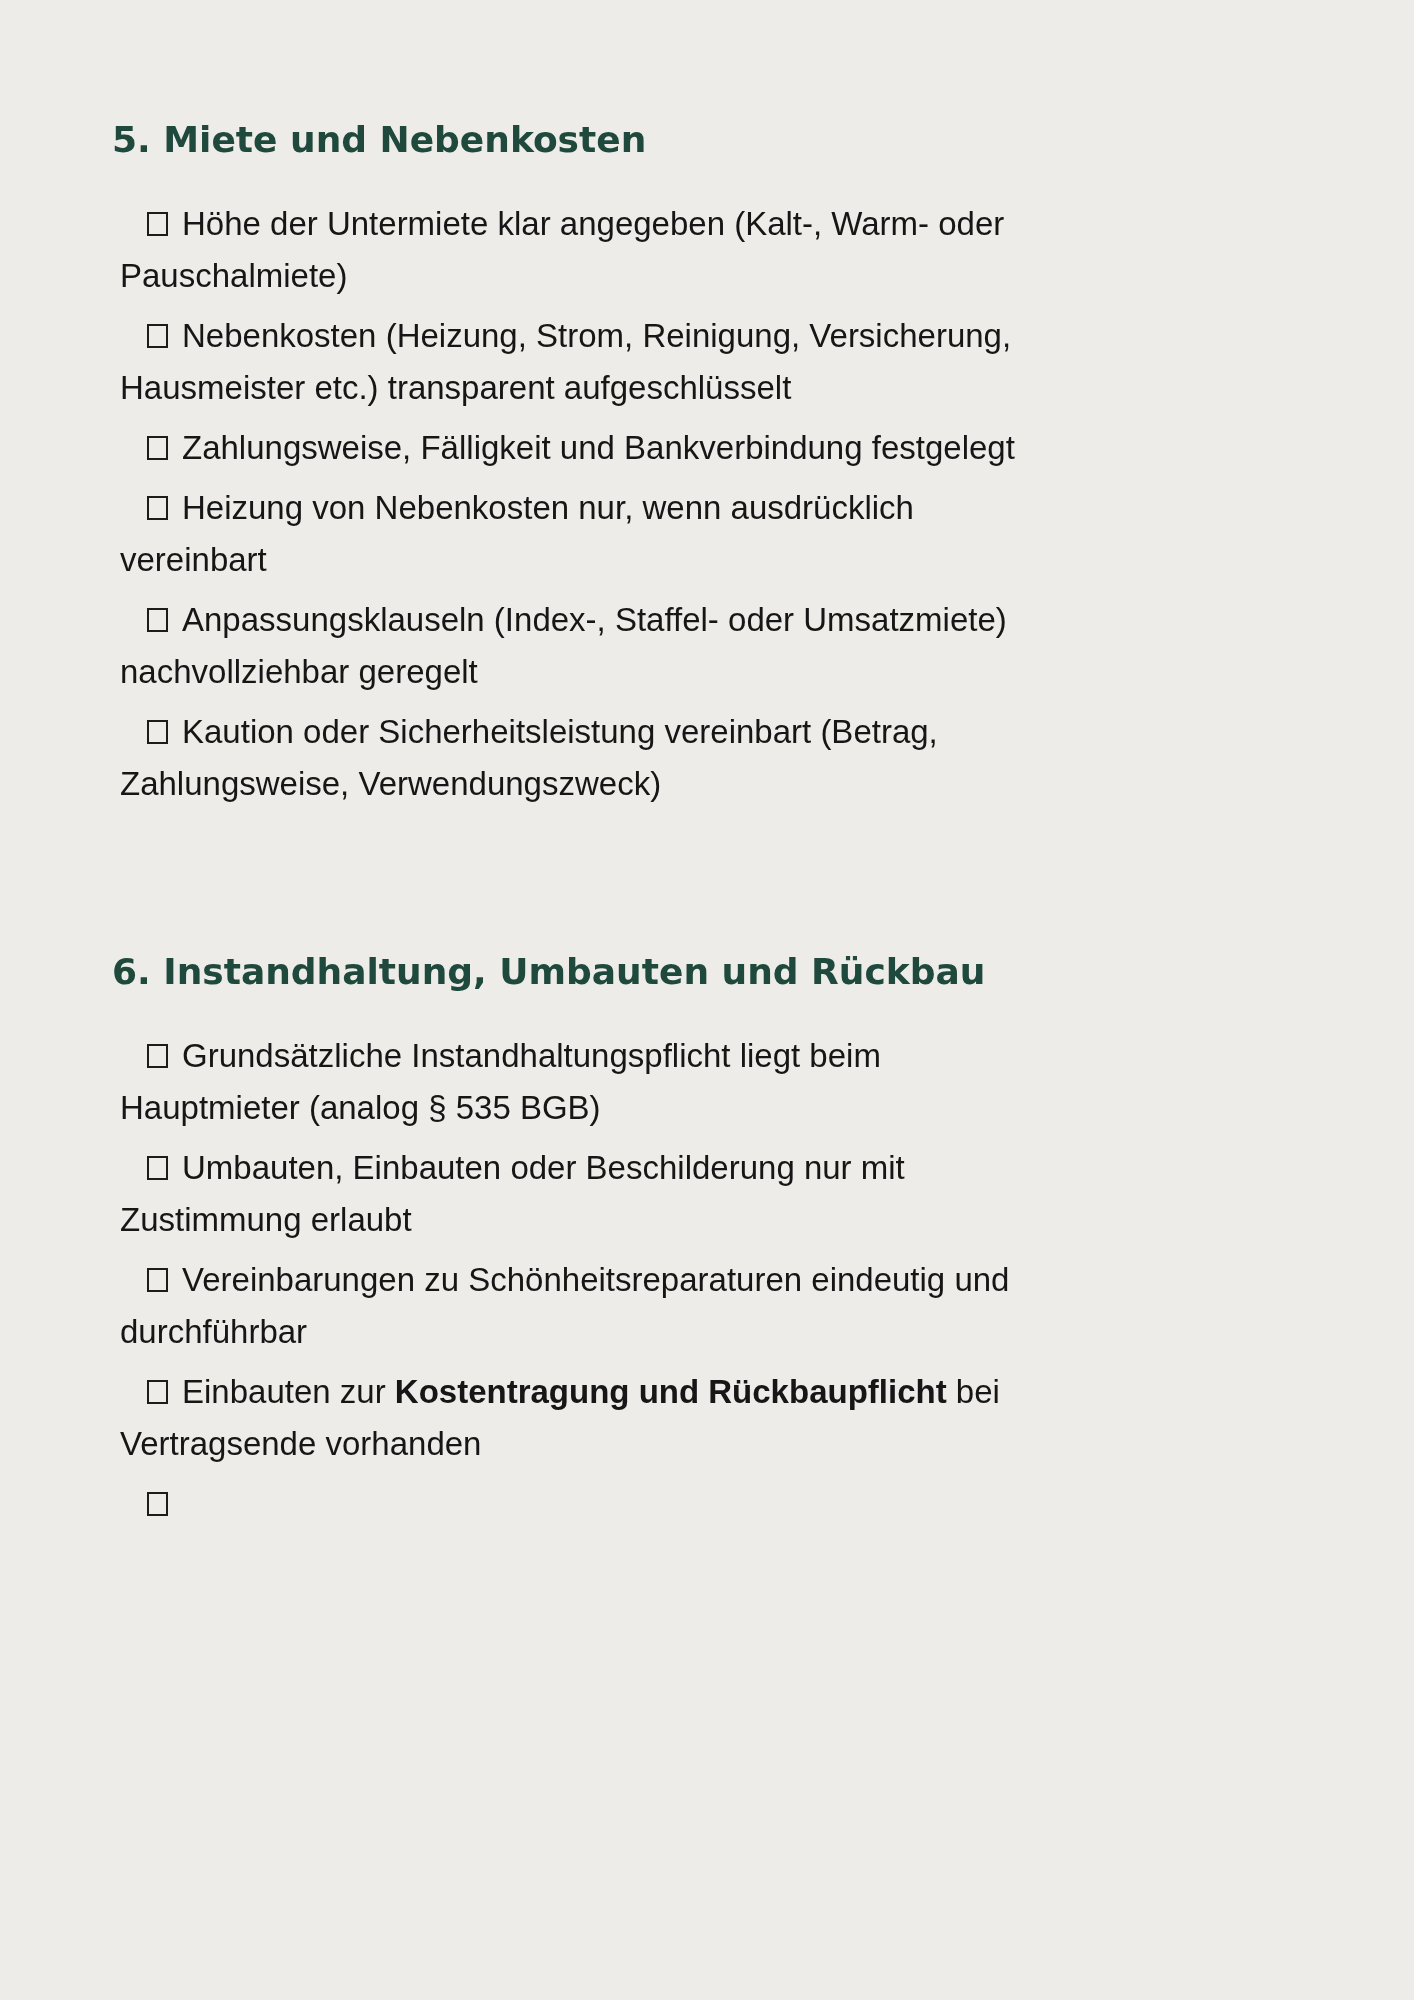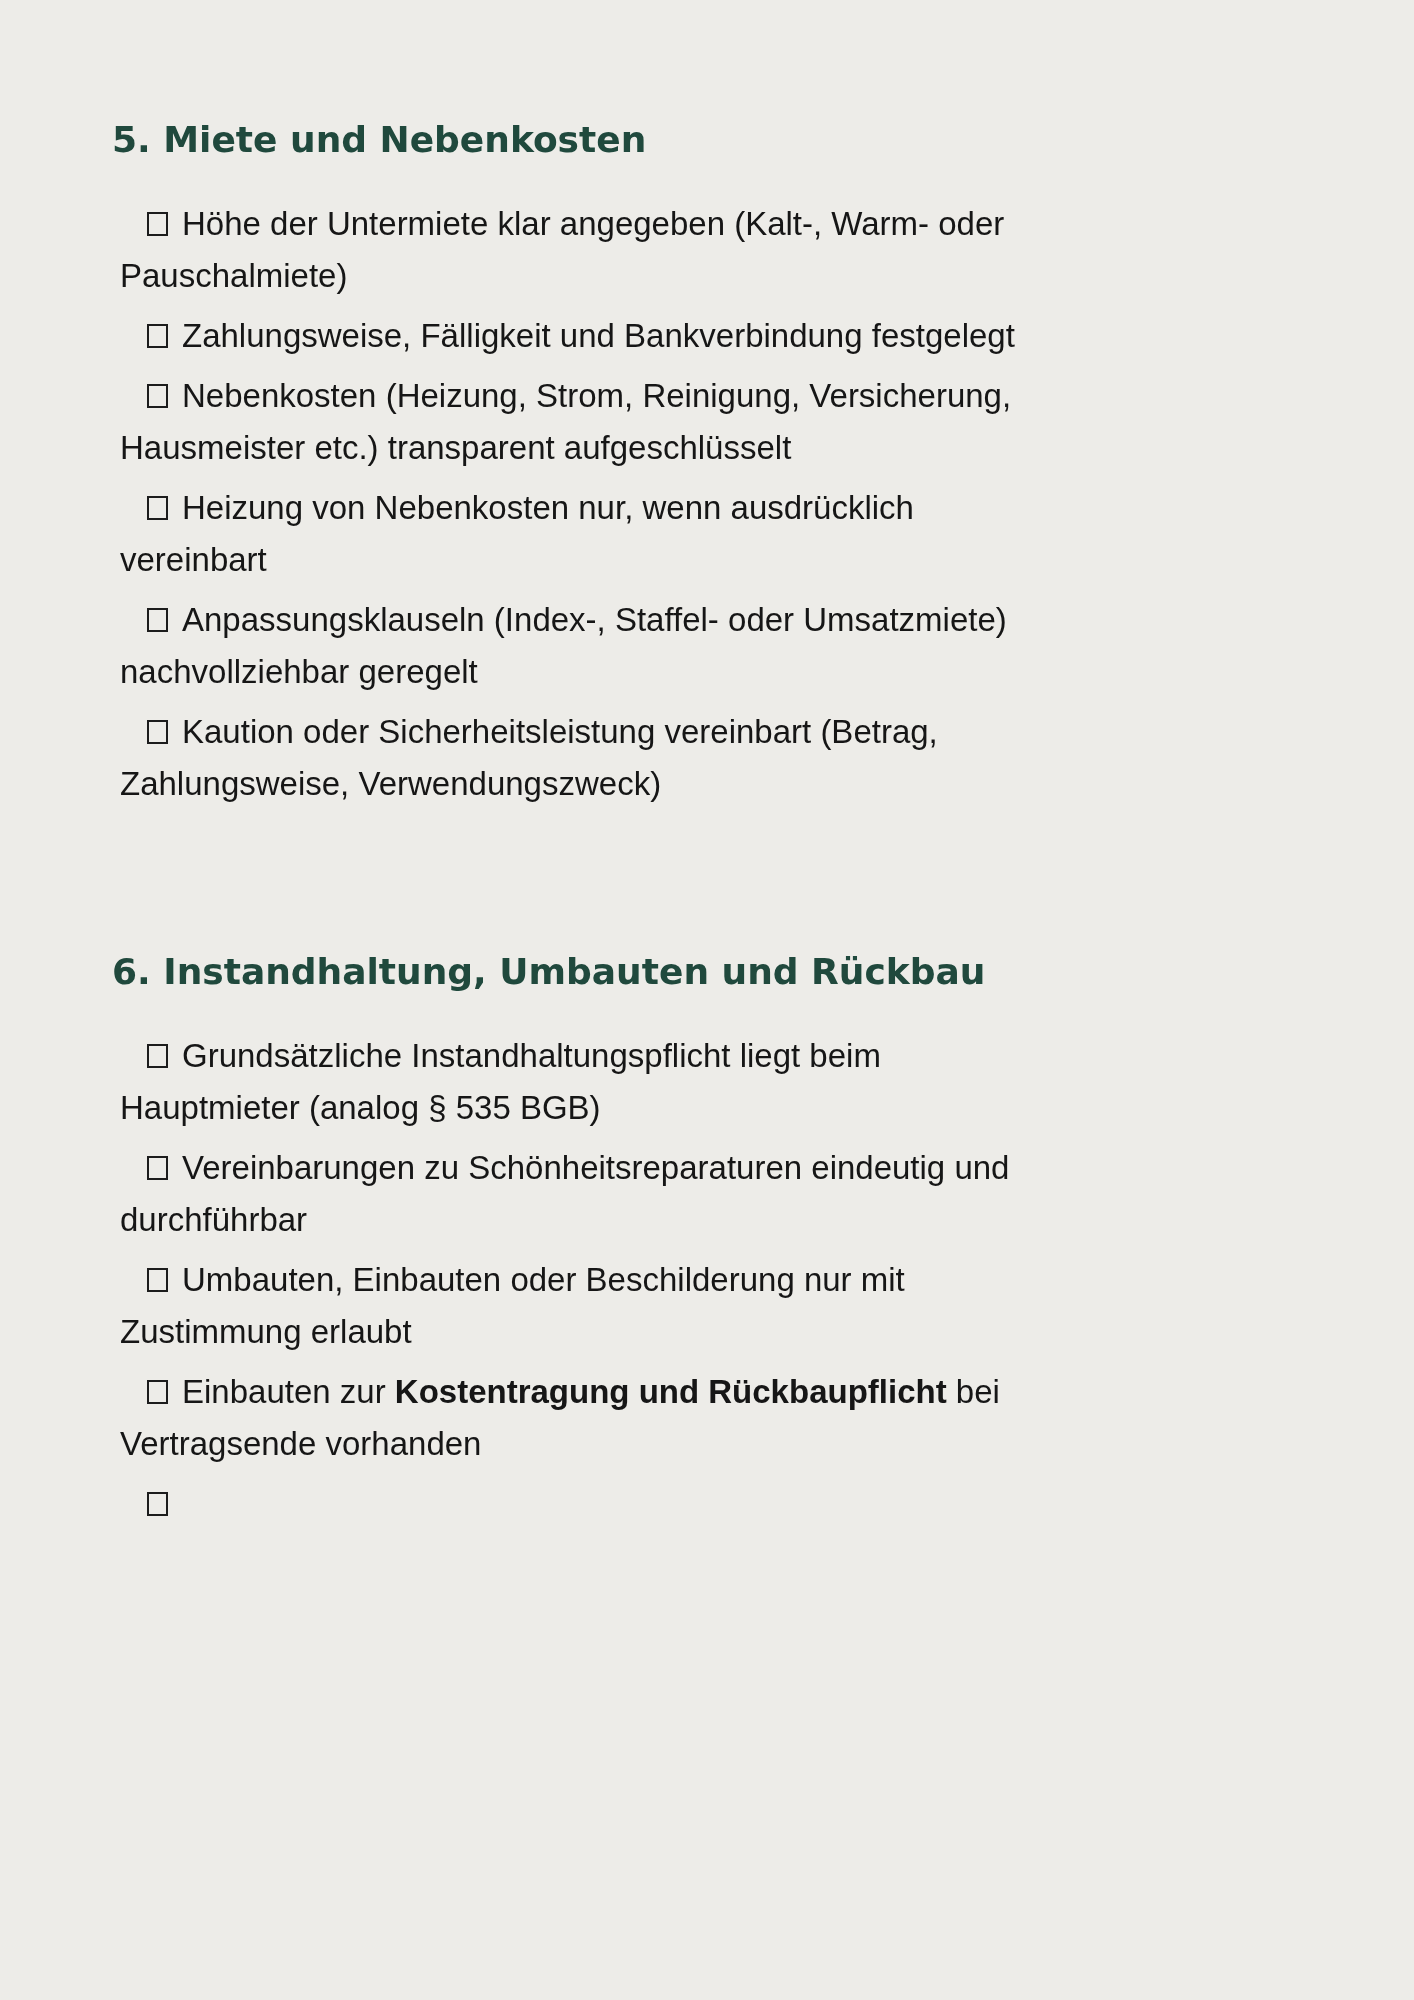--- a/index.html
+++ b/index.html
@@ -52,32 +52,32 @@
 </style>
 </head>
 <body>
 
 <div class="page">
 
   <div class="section">
     <h2 class="section-heading">5. Miete und Nebenkosten</h2>
     <ul class="checklist">
       <li><span class="cb"></span><span>Höhe der Untermiete klar angegeben (Kalt-, Warm- oder Pauschalmiete)</span></li>
+      <li><span class="cb"></span><span>Nebenkosten (Heizung, Strom, Reinigung, Versicherung, Hausmeister etc.) transparent aufgeschlüsselt</span></li>
       <li><span class="cb"></span><span>Zahlungsweise, Fälligkeit und Bankverbindung festgelegt</span></li>
-      <li><span class="cb"></span><span>Nebenkosten (Heizung, Strom, Reinigung, Versicherung, Hausmeister etc.) transparent aufgeschlüsselt</span></li>
       <li><span class="cb"></span><span>Heizung von Nebenkosten nur, wenn ausdrücklich vereinbart</span></li>
       <li><span class="cb"></span><span>Anpassungsklauseln (Index-, Staffel- oder Umsatzmiete) nachvollziehbar geregelt</span></li>
       <li><span class="cb"></span><span>Kaution oder Sicherheitsleistung vereinbart (Betrag, Zahlungsweise, Verwendungszweck)</span></li>
     </ul>
   </div>
 
   <div class="section">
     <h2 class="section-heading">6. Instandhaltung, Umbauten und Rückbau</h2>
     <ul class="checklist">
       <li><span class="cb"></span><span>Grundsätzliche Instandhaltungspflicht liegt beim Hauptmieter (analog § 535 BGB)</span></li>
+      <li><span class="cb"></span><span>Umbauten, Einbauten oder Beschilderung nur mit Zustimmung erlaubt</span></li>
       <li><span class="cb"></span><span>Vereinbarungen zu Schönheitsreparaturen eindeutig und durchführbar</span></li>
-      <li><span class="cb"></span><span>Umbauten, Einbauten oder Beschilderung nur mit Zustimmung erlaubt</span></li>
       <li><span class="cb"></span><span>Einbauten zur </span><span class="bold-segment">Kostentragung und Rückbaupflicht</span><span> bei Vertragsende vorhanden</span></li>
       <li><span class="cb"></span></li>
     </ul>
   </div>
 
 </div>
 
 </body></html>

